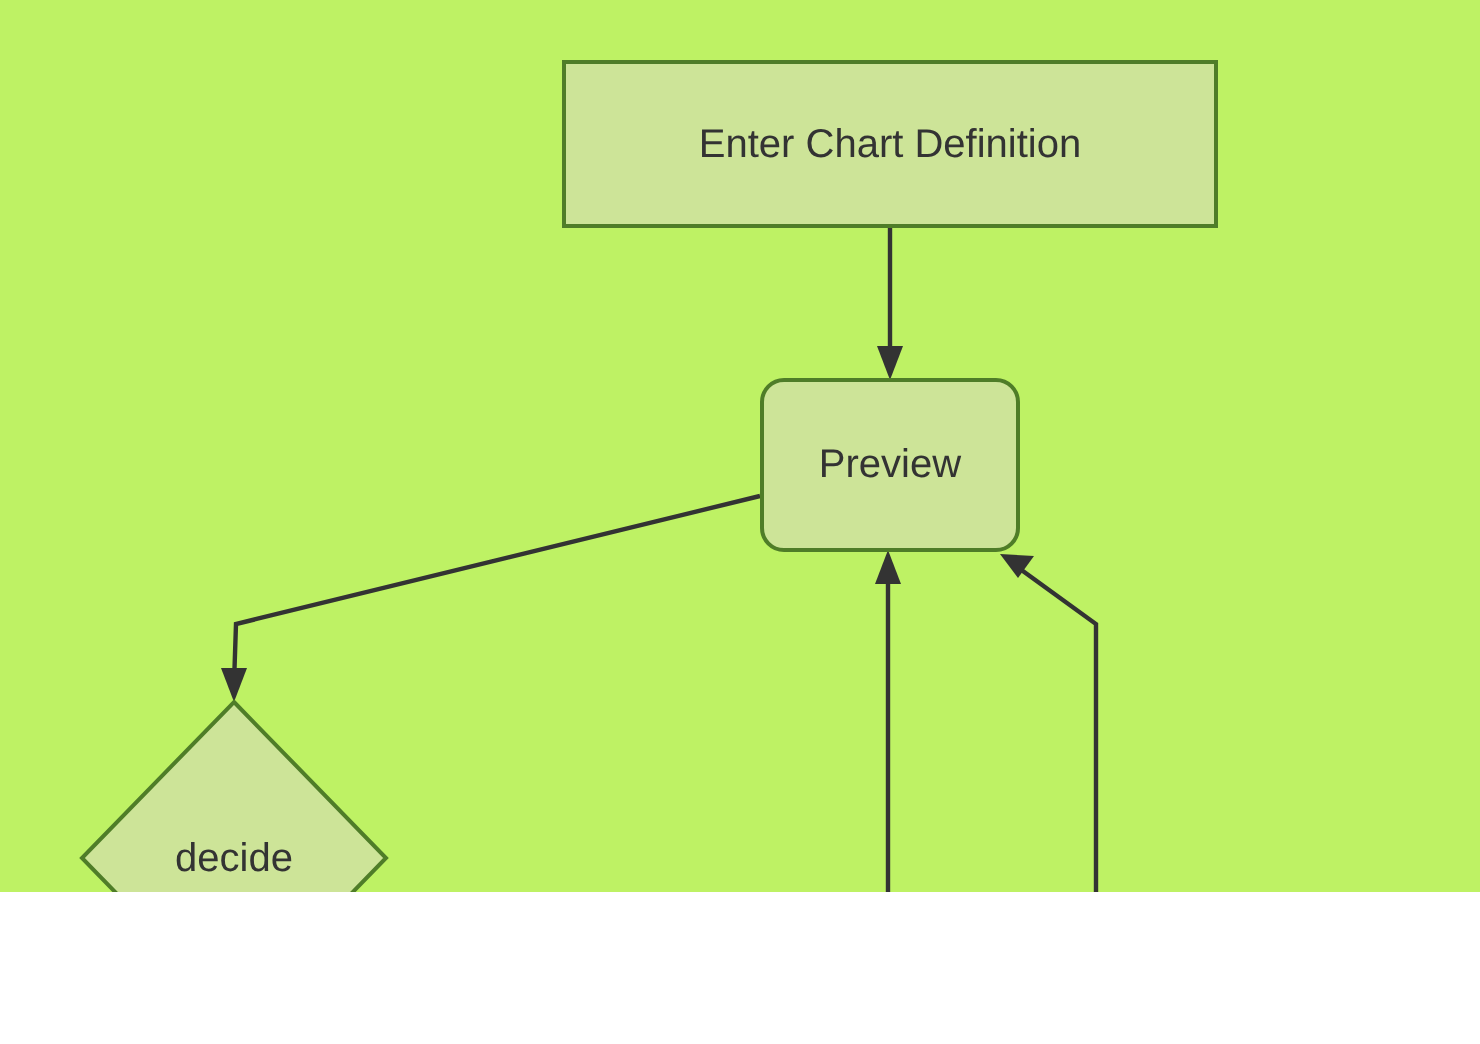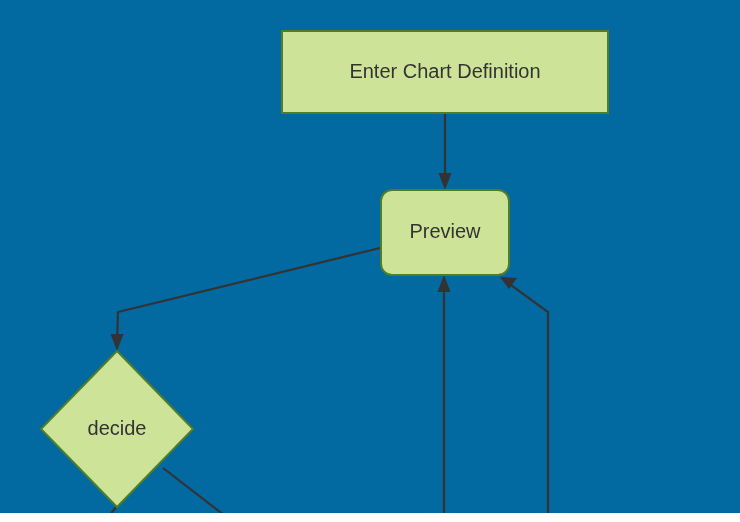--- a/index.html
+++ b/index.html
@@ -3,22 +3,22 @@
 <meta charset="utf-8">
 <style>
   html, body {
     margin: 0;
     padding: 0;
     background: #ffffff;
   }
   #canvas {
     position: relative;
     width: 740px;
-    height: 513px;
-    background: #0369a1;
+    height: 446px;
+    background: #bef264;
     overflow: hidden;
     font-family: "Liberation Sans", "DejaVu Sans", sans-serif;
   }
   #flow-svg {
     position: absolute;
     top: 0;
     left: 0;
     width: 740px;
     height: 522px;
     display: block;

